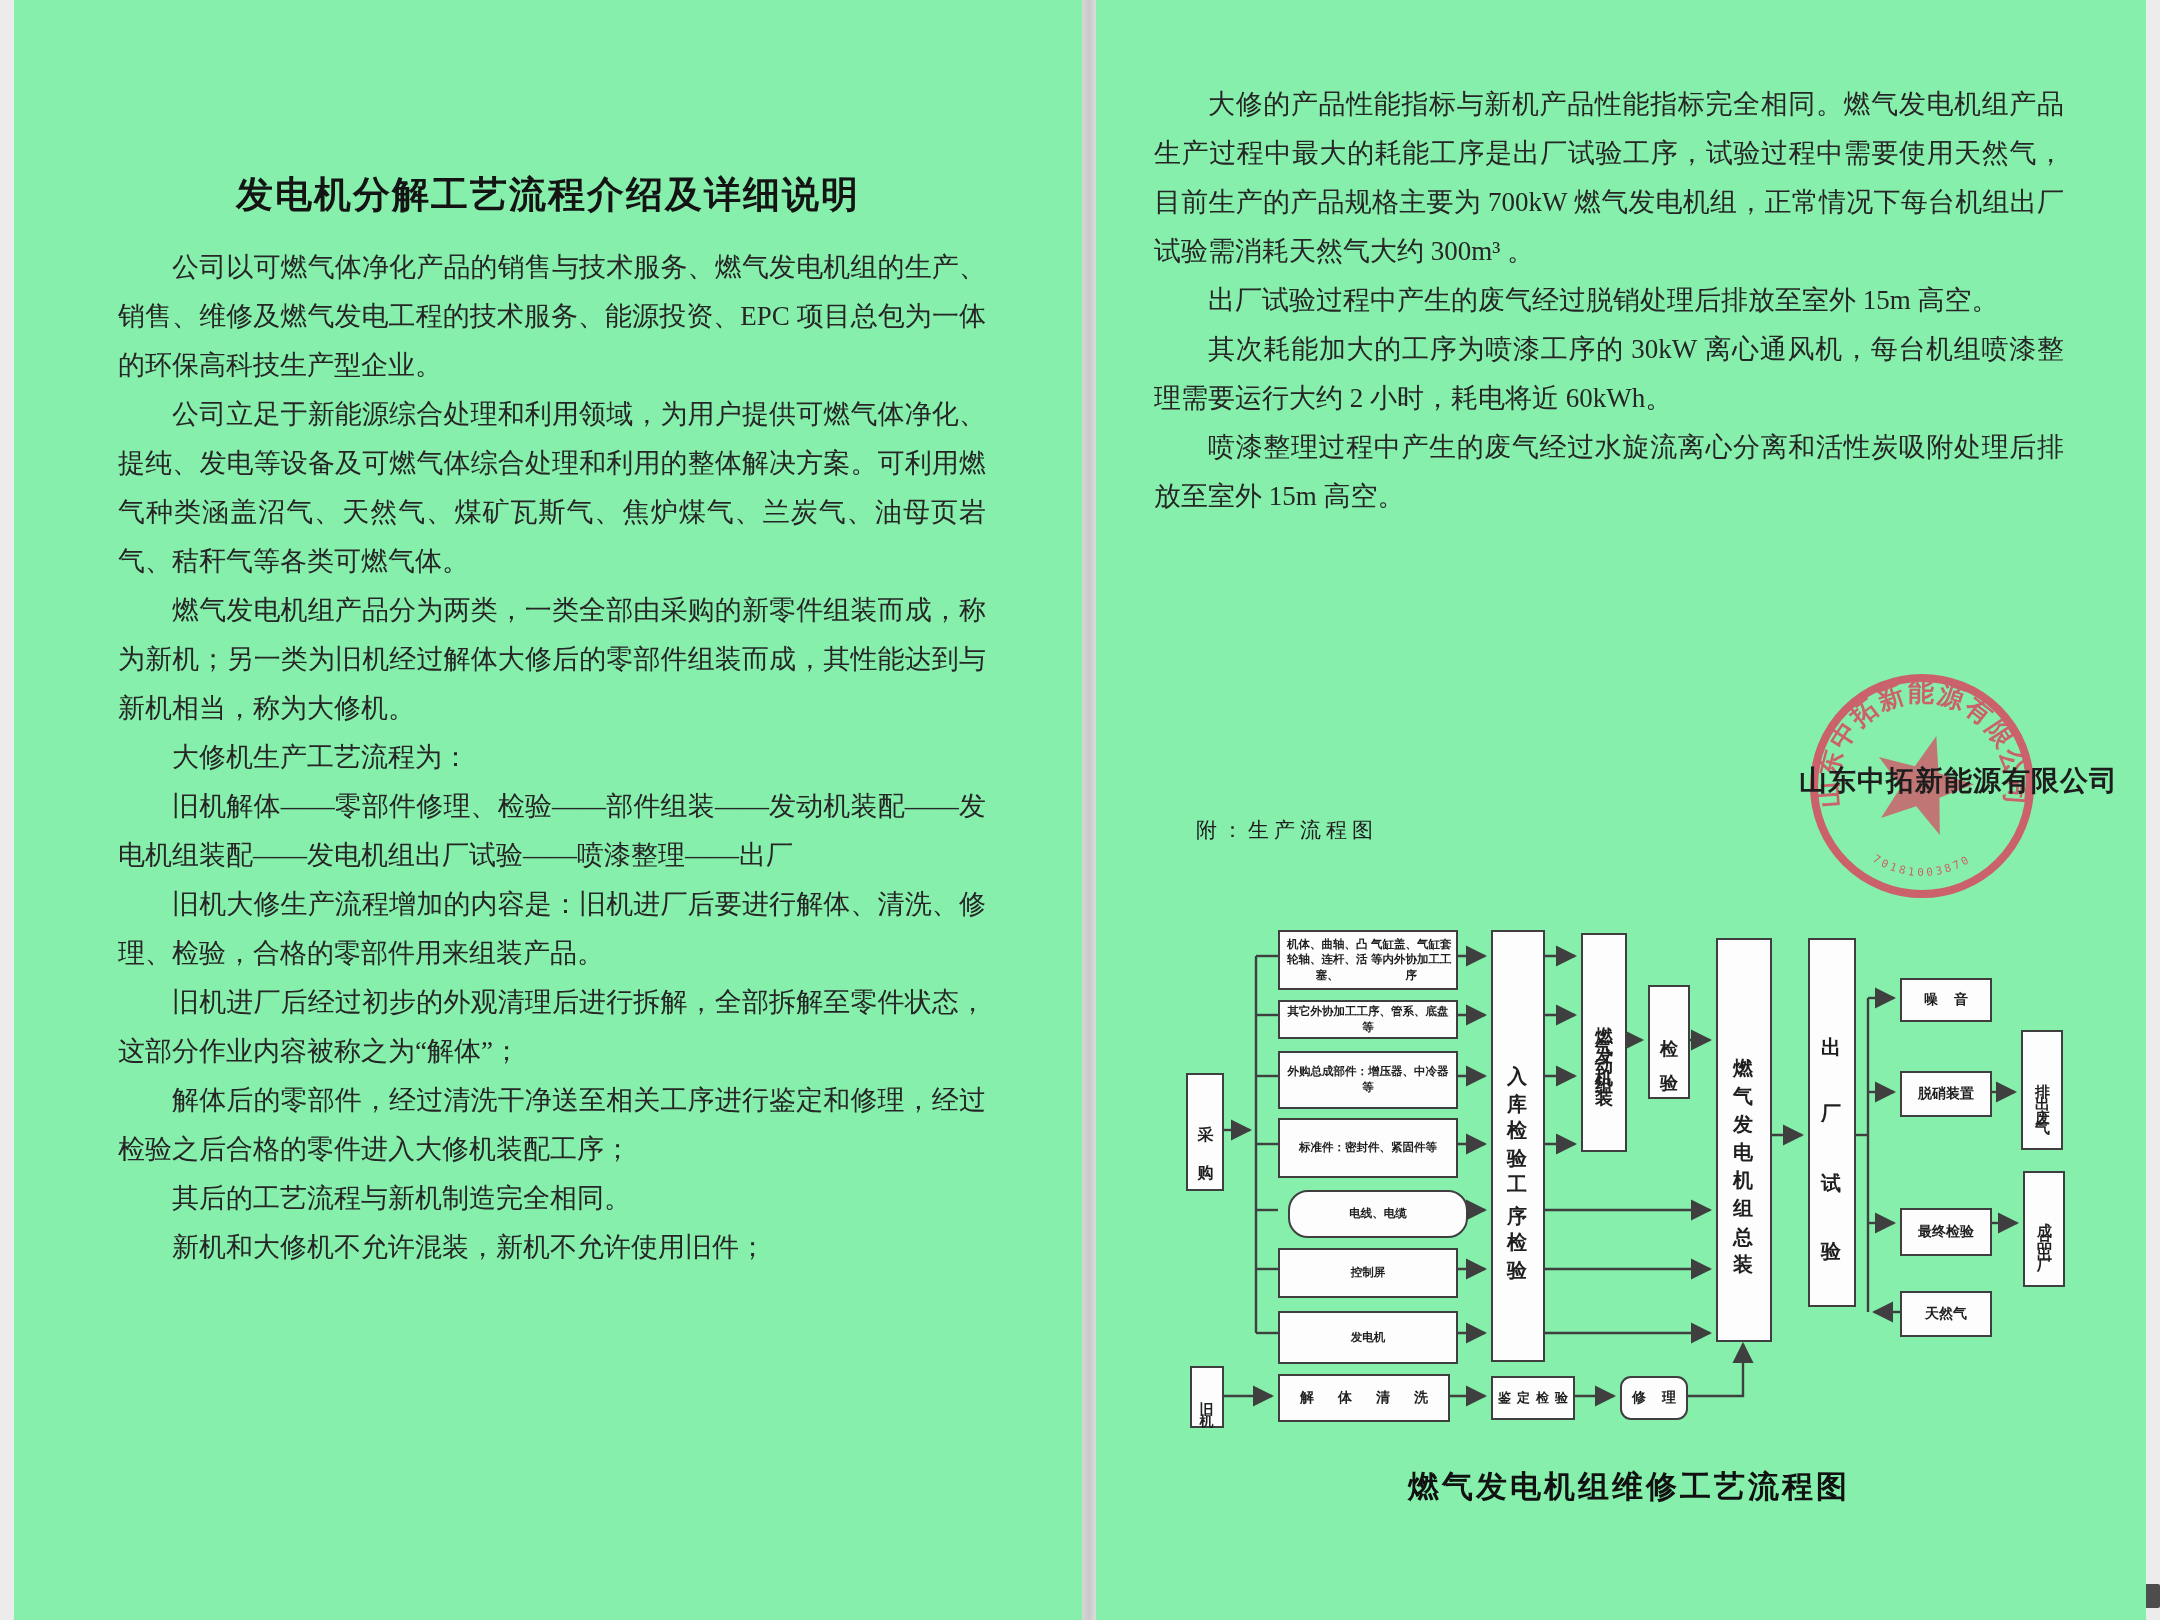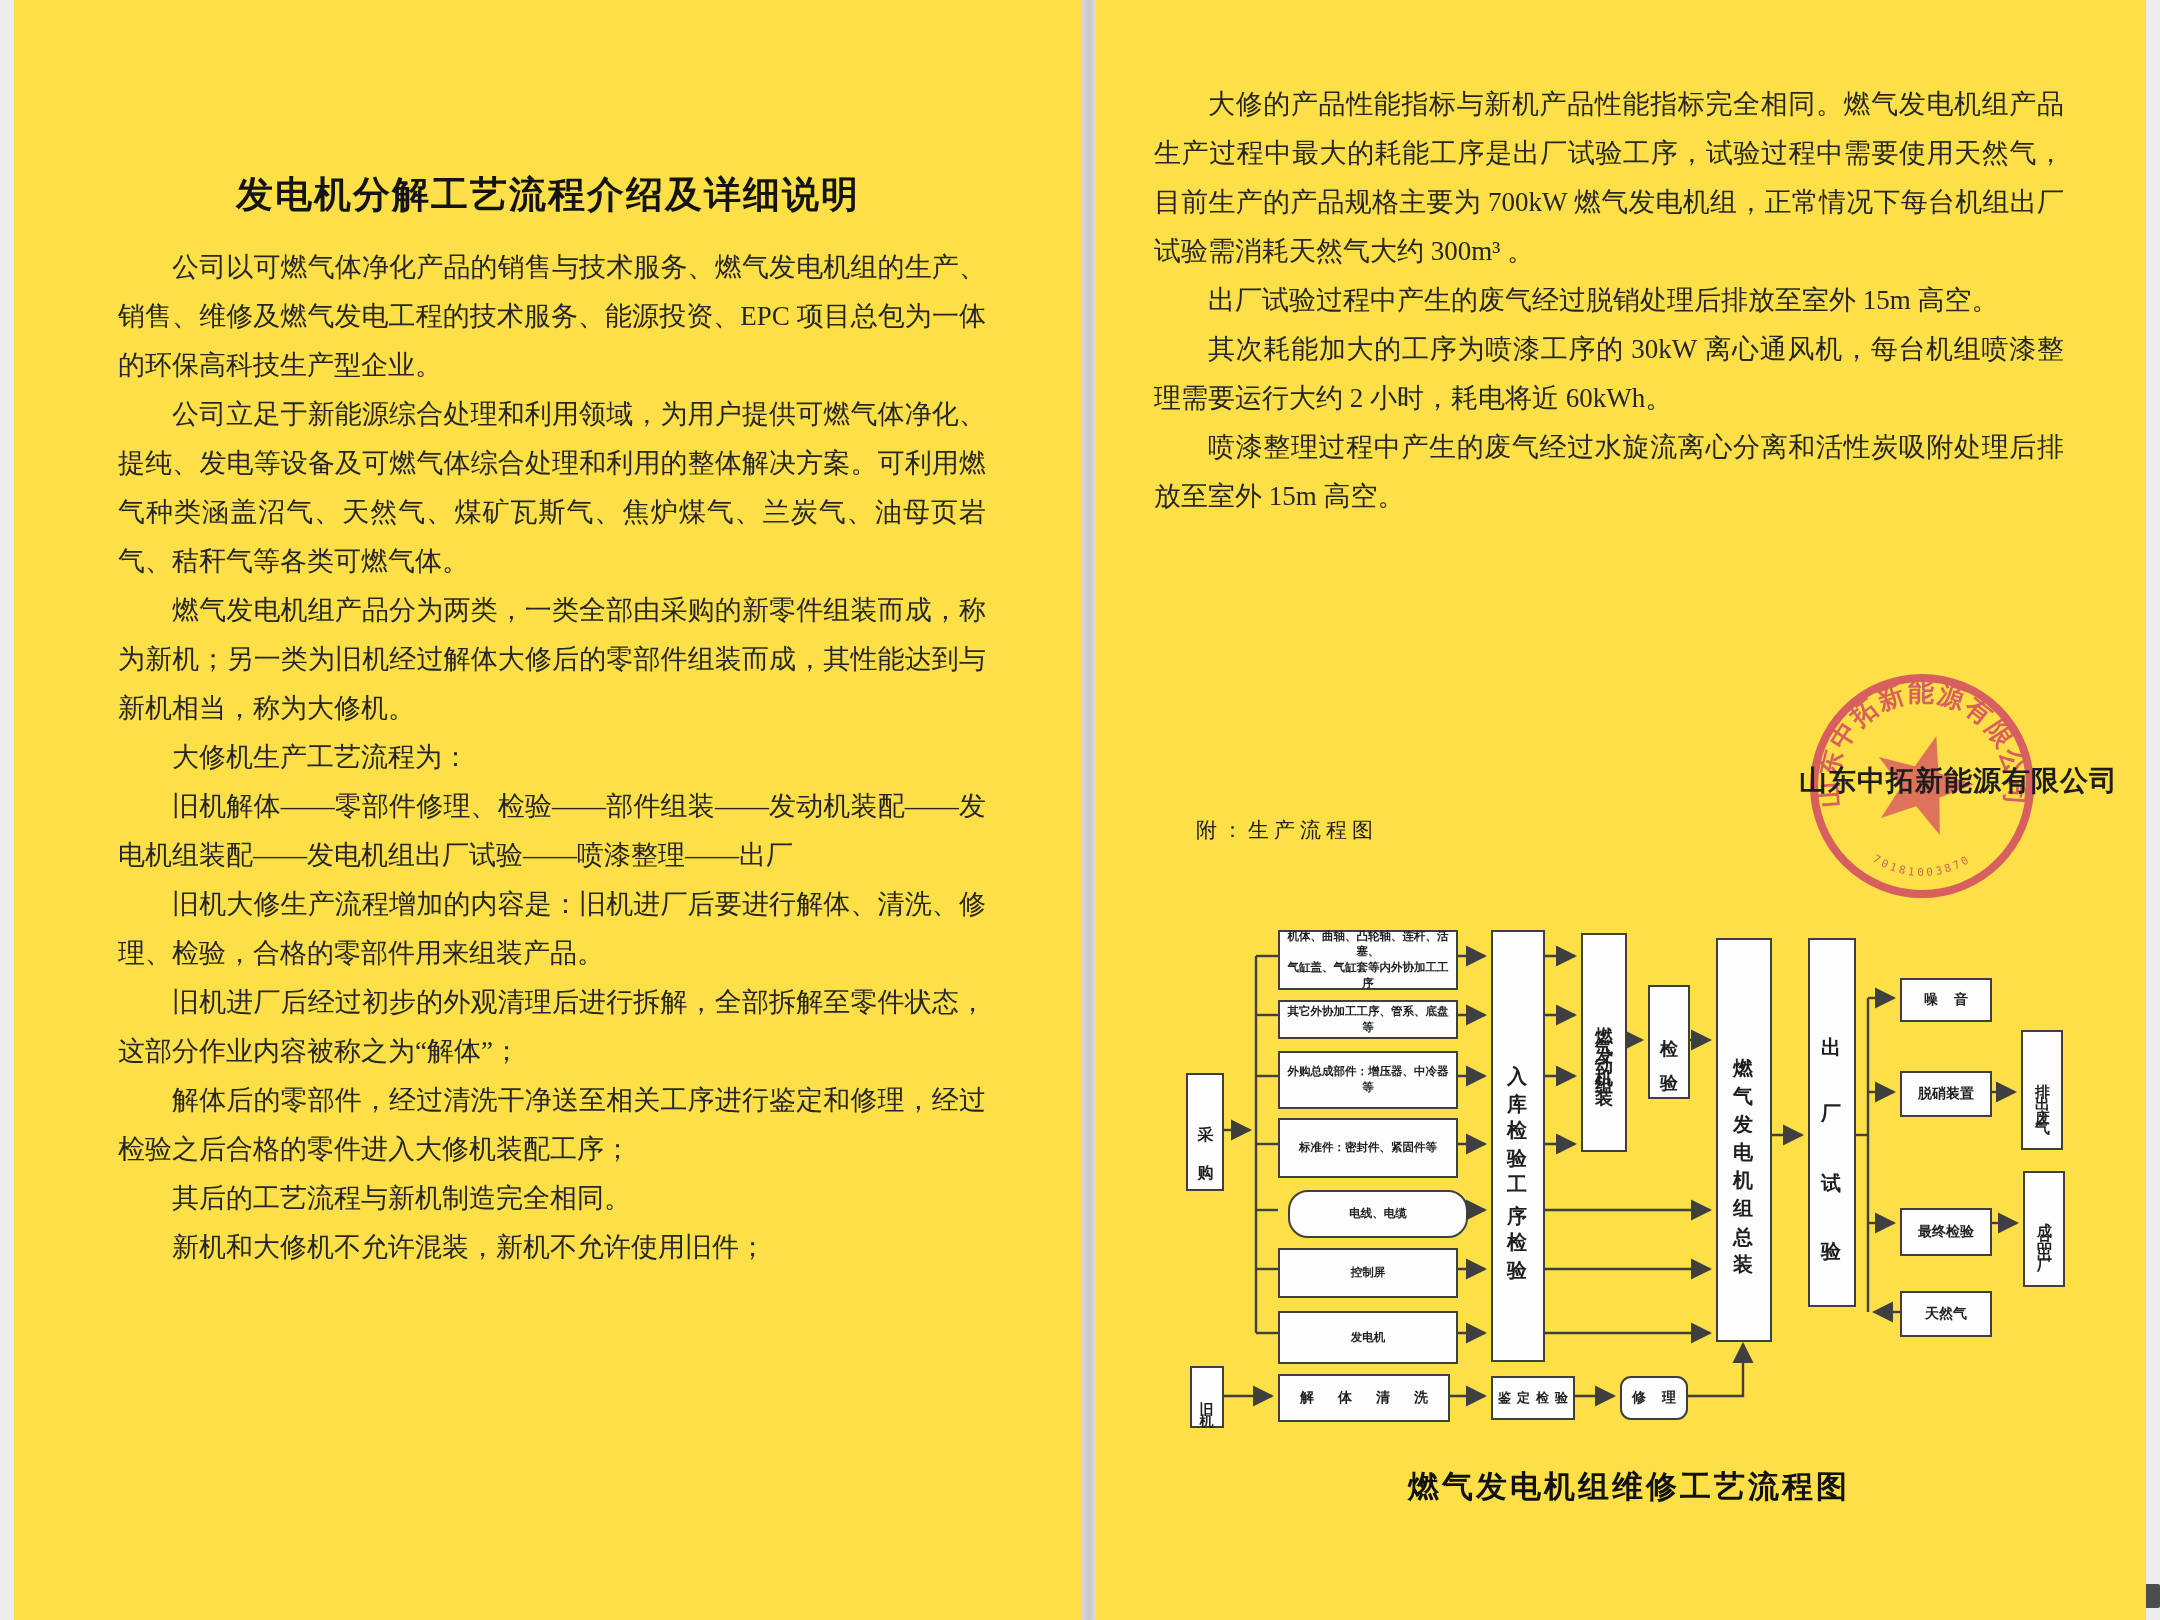--- a/index.html
+++ b/index.html
@@ -2,21 +2,21 @@
 <html><head>
 <meta charset="utf-8">
 <style>
   html,body{margin:0;padding:0;}
   body{
     width:2160px;height:1620px;position:relative;overflow:hidden;
     background:#ececec;
     font-family:"Liberation Serif","DejaVu Serif",serif;
     color:#262626;
   }
-  .page{position:absolute;top:0;height:1620px;background:#fde047;}
+  .page{position:absolute;top:0;height:1620px;background:#86efac;}
   #page-left{left:14px;width:1068px;}
   #page-right{left:1096px;width:1050px;}
   .gutter{position:absolute;top:0;left:1082px;width:14px;height:1620px;
     background:linear-gradient(90deg,#d7d7d7,#c9c9c9,#dcdcdc);}
   .artifact{position:absolute;background:#4d4d4d;border-radius:2px;}
 
   .doc-title{
     position:absolute;left:100px;width:868px;text-align:center;
     font-size:37px;font-weight:700;letter-spacing:2px;color:#141414;
   }
@@ -172,21 +172,21 @@
         <path d="M278,478 L317,478" marker-end="url(#ah)"></path>
         <path d="M403,478 L446,478" marker-end="url(#ah)"></path>
         <path d="M516,478 L575,478 L575,426" marker-end="url(#ah)"></path>
       </g>
     </svg>
 
     <div class="fnode vtext ls38" style="left:18px;top:155px;width:34px;height:114px;">
         <span>采购</span>
       </div>
 
-    <div class="fnode src" style="left:110px;top:12px;width:168px;height:52px;flex-direction:column;">
+    <div class="fnode src" style="left:110px;top:12px;width:168px;height:52px;flex-direction:row;">
       <div>机体、曲轴、凸轮轴、连杆、活塞、</div>
       <div>气缸盖、气缸套等内外协加工工序</div>
     </div>
     <div class="fnode src" style="left:110px;top:82px;width:168px;height:31px;">
         <span>其它外协加工工序、管系、底盘等</span>
       </div>
     <div class="fnode src" style="left:110px;top:133px;width:168px;height:50px;">
         <span>外购总成部件：增压器、中冷器等</span>
       </div>
     <div class="fnode src" style="left:110px;top:200px;width:168px;height:52px;">

